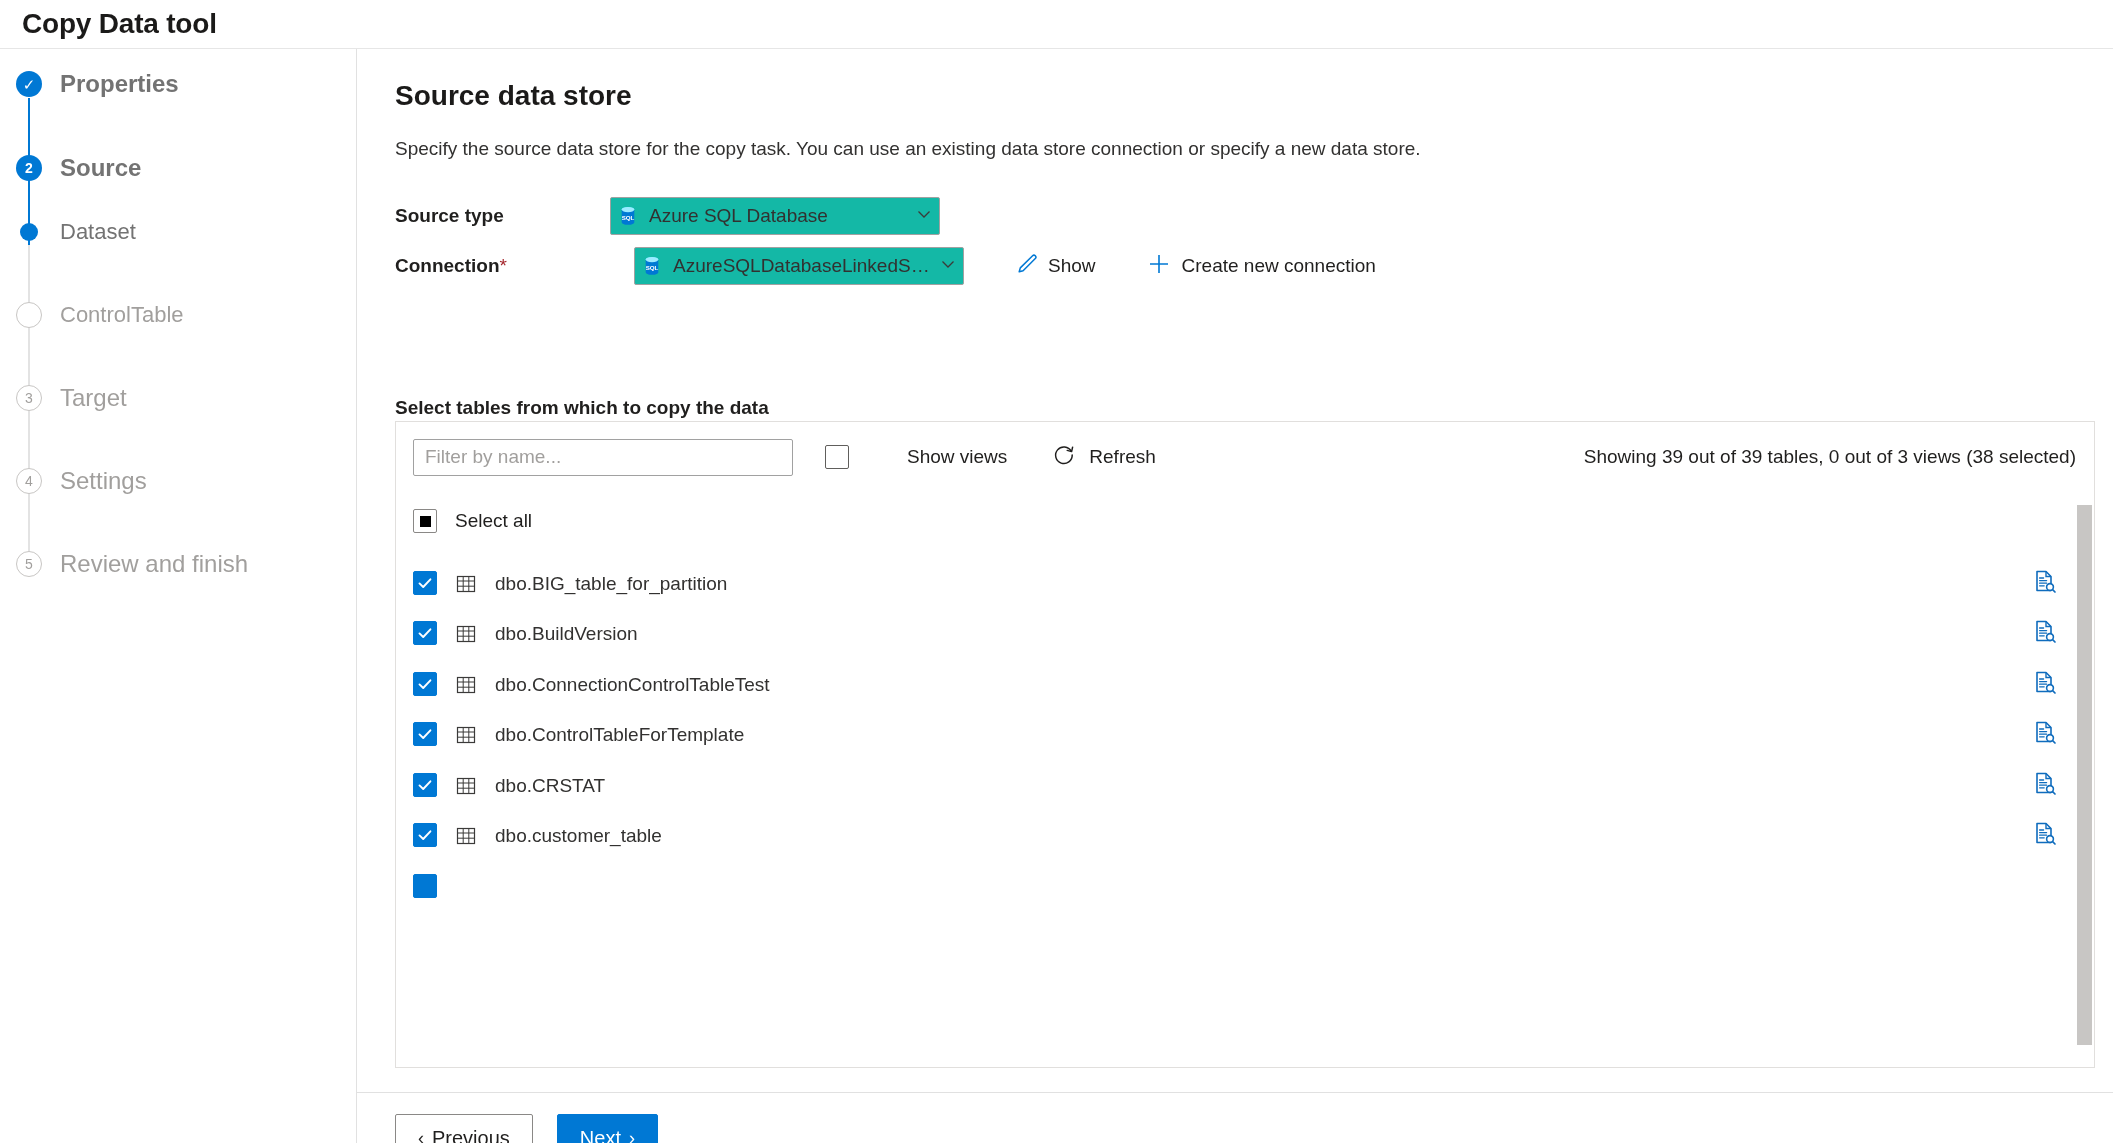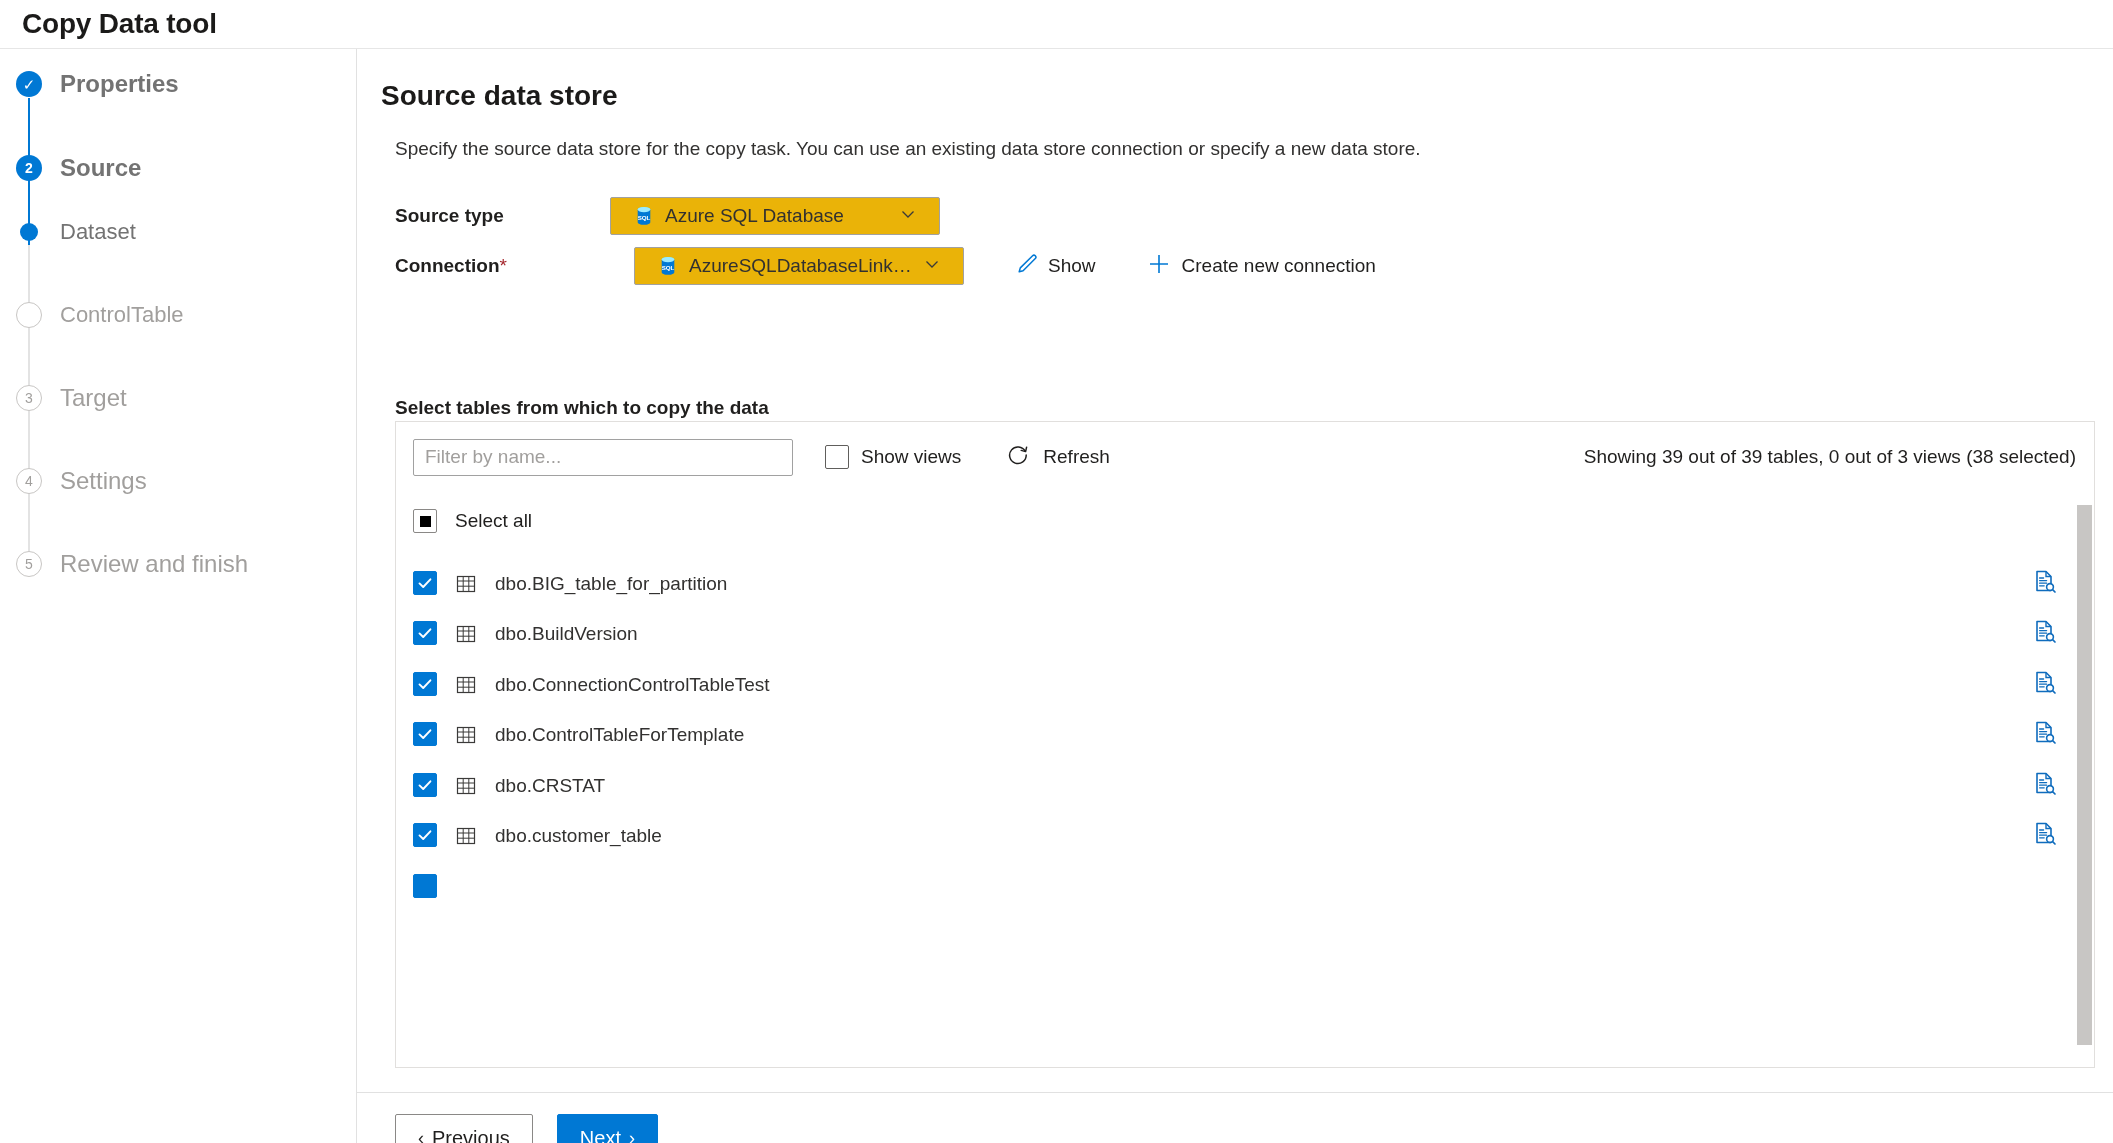--- a/index.html
+++ b/index.html
@@ -122,21 +122,21 @@
   
   .main {
     position: absolute;
     left: 357px;
     top: 49px;
     width: 1756px;
     height: 1094px;
   }
   .page-title {
     position: absolute;
-    left: 24px;
+    left: 38px;
     top: 31px;
     font-size: 28px;
     font-weight: 600;
     color: #1b1a19;
   }
   .page-desc {
     position: absolute;
     left: 38px;
     top: 89px;
     font-size: 19px;
@@ -160,24 +160,24 @@
     color: #a4262c;
     font-weight: 400;
     font-size: 19px;
   }
   .dropdown {
     width: 330px;
     height: 38px;
     box-sizing: border-box;
     border: 1px solid #a1a1a1;
     border-radius: 2px;
-    background: #eab308;
-    display: flex;
-    align-items: center;
-    padding: 0 22px;
+    background: #14b8a6;
+    display: flex;
+    align-items: center;
+    padding: 0 6px;
     position: relative;
     justify-content: center;
   }
   .sql-icon {
     width: 22px; height: 22px;
     flex: 0 0 auto;
     margin-right: 10px;
   }
   .dd-text {
     font-size: 19px;
@@ -245,20 +245,21 @@
     color: #323130;
     background: #fff;
     outline: none;
   }
   .filter-input::placeholder { color: #a19f9d; }
 
   .showviews {
     display: flex;
     align-items: center;
     margin-left: 32px;
+    gap: 46px;
   }
   .box {
     width: 24px; height: 24px;
     box-sizing: border-box;
     border: 1px solid #605e5c;
     border-radius: 2px;
     background: #fff;
     flex: 0 0 auto;
     display: flex;
     align-items: center;

